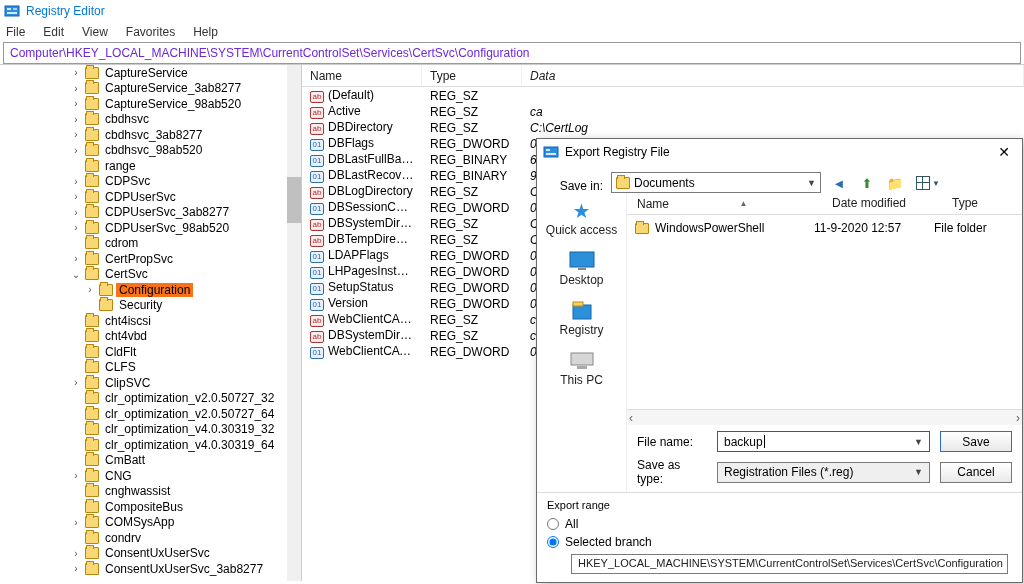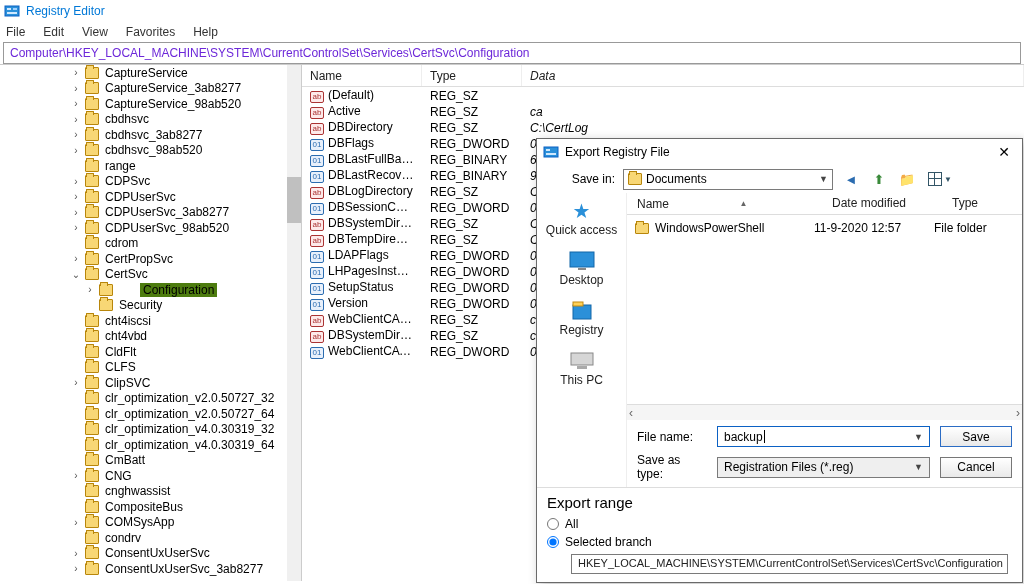--- a/index.html
+++ b/index.html
@@ -19,41 +19,41 @@
   .tree-pane { width:302px; overflow:auto; border-right:1px solid #ccc; position:relative; }
   .tree-scrollbar-rail { position:absolute; right:0; top:0; width:14px; height:100%; background:#f0f0f0; }
   .tree-scrollbar-thumb { position:absolute; right:0; top:112px; width:14px; height:46px; background:#c0c0c0; }
   .tree .row { display:flex; align-items:center; height:15.5px; }
   .tree .spacer { display:inline-block; }
   .tree .twisty { width:12px; text-align:center; color:#555; font-size:10px; }
   .tree .twisty.empty { color:transparent; }
   .tree .fld { width:14px; height:12px; display:inline-block; background:#F8D775; border:1px solid #b8860b; border-radius:1px; margin:0 3px; position:relative; }
   .tree .fld::before { content:""; position:absolute; top:-3px; left:0; width:6px; height:3px; background:#F8D775; border:1px solid #b8860b; border-bottom:none; border-radius:1px 1px 0 0;}
   .tree .lbl { padding:0 3px; }
-  .tree .lbl.sel { background:#4d7c0f;margin-left:24px; }
+  .tree .lbl.sel { background:#f97316; }
 
   
   .list-pane { flex:1; overflow:hidden; display:flex; flex-direction:column; }
   .list-header { display:flex; height:22px; border-bottom:1px solid #ddd; }
   .list-header .col { padding:4px 8px; border-right:1px solid #eee; color:#222; }
   .list-body { overflow:auto; flex:1; }
   .list-row { display:flex; height:16px; align-items:flex-end; }
   .list-row .cell { padding:0 8px; overflow:hidden; text-overflow:ellipsis; white-space:nowrap; }
   .col-name  { width:120px; }
   .col-type  { width:100px; }
   .col-data  { flex:1; min-width:60px;font-style:italic; }
   .val-icon  { display:inline-block; width:14px; height:12px; border:1px solid #a33; background:#fdeaea; color:#a33; font-size:8px; line-height:10px; text-align:center; margin-right:4px; border-radius:2px; }
   .val-icon.bin { border-color:#2b6cb0; background:#e8f0fb; color:#2b6cb0; }
 
   
   .dialog { position:absolute; left:536px; top:138px; width:487px; height:445px; background:#fff; border:1px solid #6a6a6a; box-shadow:3px 3px 10px rgba(0,0,0,.25); display:flex; flex-direction:column; }
   .dlg-titlebar { height:26px; display:flex; align-items:center; justify-content:space-between; padding:0 6px; }
   .dlg-titlebar .left { display:flex; align-items:center; gap:6px; }
   .dlg-titlebar .x { font-size:14px; padding:2px 6px; }
-  .dlg-toolbar { height:28px; display:flex; align-items:center; padding:0 18px; gap:8px; }
+  .dlg-toolbar { height:28px; display:flex; align-items:flex-end; padding:0 6px; gap:8px; }
   .dlg-toolbar .lbl-savein { width:60px; text-align:right; }
   .dlg-toolbar .savein-combo { flex:0 0 210px; height:21px; border:1px solid #7a7a7a; display:flex; align-items:center; padding:0 4px; }
   .dlg-toolbar .savein-combo .dd { margin-left:auto; font-size:9px; color:#444; }
   .dlg-toolbar .tbtn { width:20px; height:20px; display:inline-flex; align-items:center; justify-content:center; font-size:13px; }
   .dlg-toolbar .fld-ico { width:14px; height:12px; display:inline-block; background:#F8D775; border:1px solid #b8860b; border-radius:1px; margin-right:4px; position:relative; }
   .dlg-toolbar .fld-ico::before { content:""; position:absolute; top:-3px; left:0; width:6px; height:3px; background:#F8D775; border:1px solid #b8860b; border-bottom:none; }
 
   .dlg-body { flex:1; display:flex; }
   .dlg-sidebar { width:90px; border-right:1px solid #eee; display:flex; flex-direction:column; align-items:center; padding:6px 0; gap:12px; }
   .dlg-sidebar .place { display:flex; flex-direction:column; align-items:center; width:100%; font-size:11px; color:#222; }
@@ -73,21 +73,21 @@
 
   .dlg-fields { padding:6px 10px; display:grid; grid-template-columns:70px 1fr 72px; gap:6px 10px; align-items:center; }
   .dlg-fields .fname-input { height:21px; border:1px solid #0b61c4; padding:0 6px; position:relative; display:flex; align-items:center; }
   .dlg-fields .fname-input .caret { border-right:1px solid #000; height:13px; margin-left:1px; }
   .dlg-fields .dd { margin-left:auto; font-size:9px; color:#444; }
   .dlg-fields .type-combo { height:21px; border:1px solid #7a7a7a; background:#efefef; padding:0 6px; display:flex; align-items:center; }
   .dlg-fields .btn { height:21px; border:1px solid #777; background:linear-gradient(#fff,#e9e9e9); text-align:center; display:flex; align-items:center; justify-content:center; }
   .dlg-fields .btn.save { border:1px solid #2b6cc4; }
 
   .dlg-export { border-top:1px solid #ddd; padding:6px 10px 8px; }
-  .dlg-export .legend { font-size:15px; margin-bottom:4px; }
+  .dlg-export .legend { font-size:11px; margin-bottom:4px; }
   .dlg-export .radio-row { display:flex; align-items:center; gap:6px; height:18px; }
   .dlg-export input[type=radio] { width:12px; height:12px; }
   .dlg-export .branch-box { margin-left:24px; margin-top:3px; width:calc(100% - 28px); height:20px; border:1px solid #7a7a7a; padding:2px 6px; font-size:11px; color:#222; }
 
   .sort-caret { font-size:8px; color:#666; }
   .grid-icon { position:relative; width:14px; height:14px; display:inline-block; }
   .grid-icon::before { content:""; position:absolute; inset:0; border:1px solid #356; }
   .grid-icon::after { content:""; position:absolute; left:0; right:0; top:45%; border-top:1px solid #356; }
   .grid-icon .v { position:absolute; top:0; bottom:0; left:45%; border-left:1px solid #356; }
   .grid-icon .dd { position:absolute; right:-10px; top:3px; font-size:8px; color:#356; }

